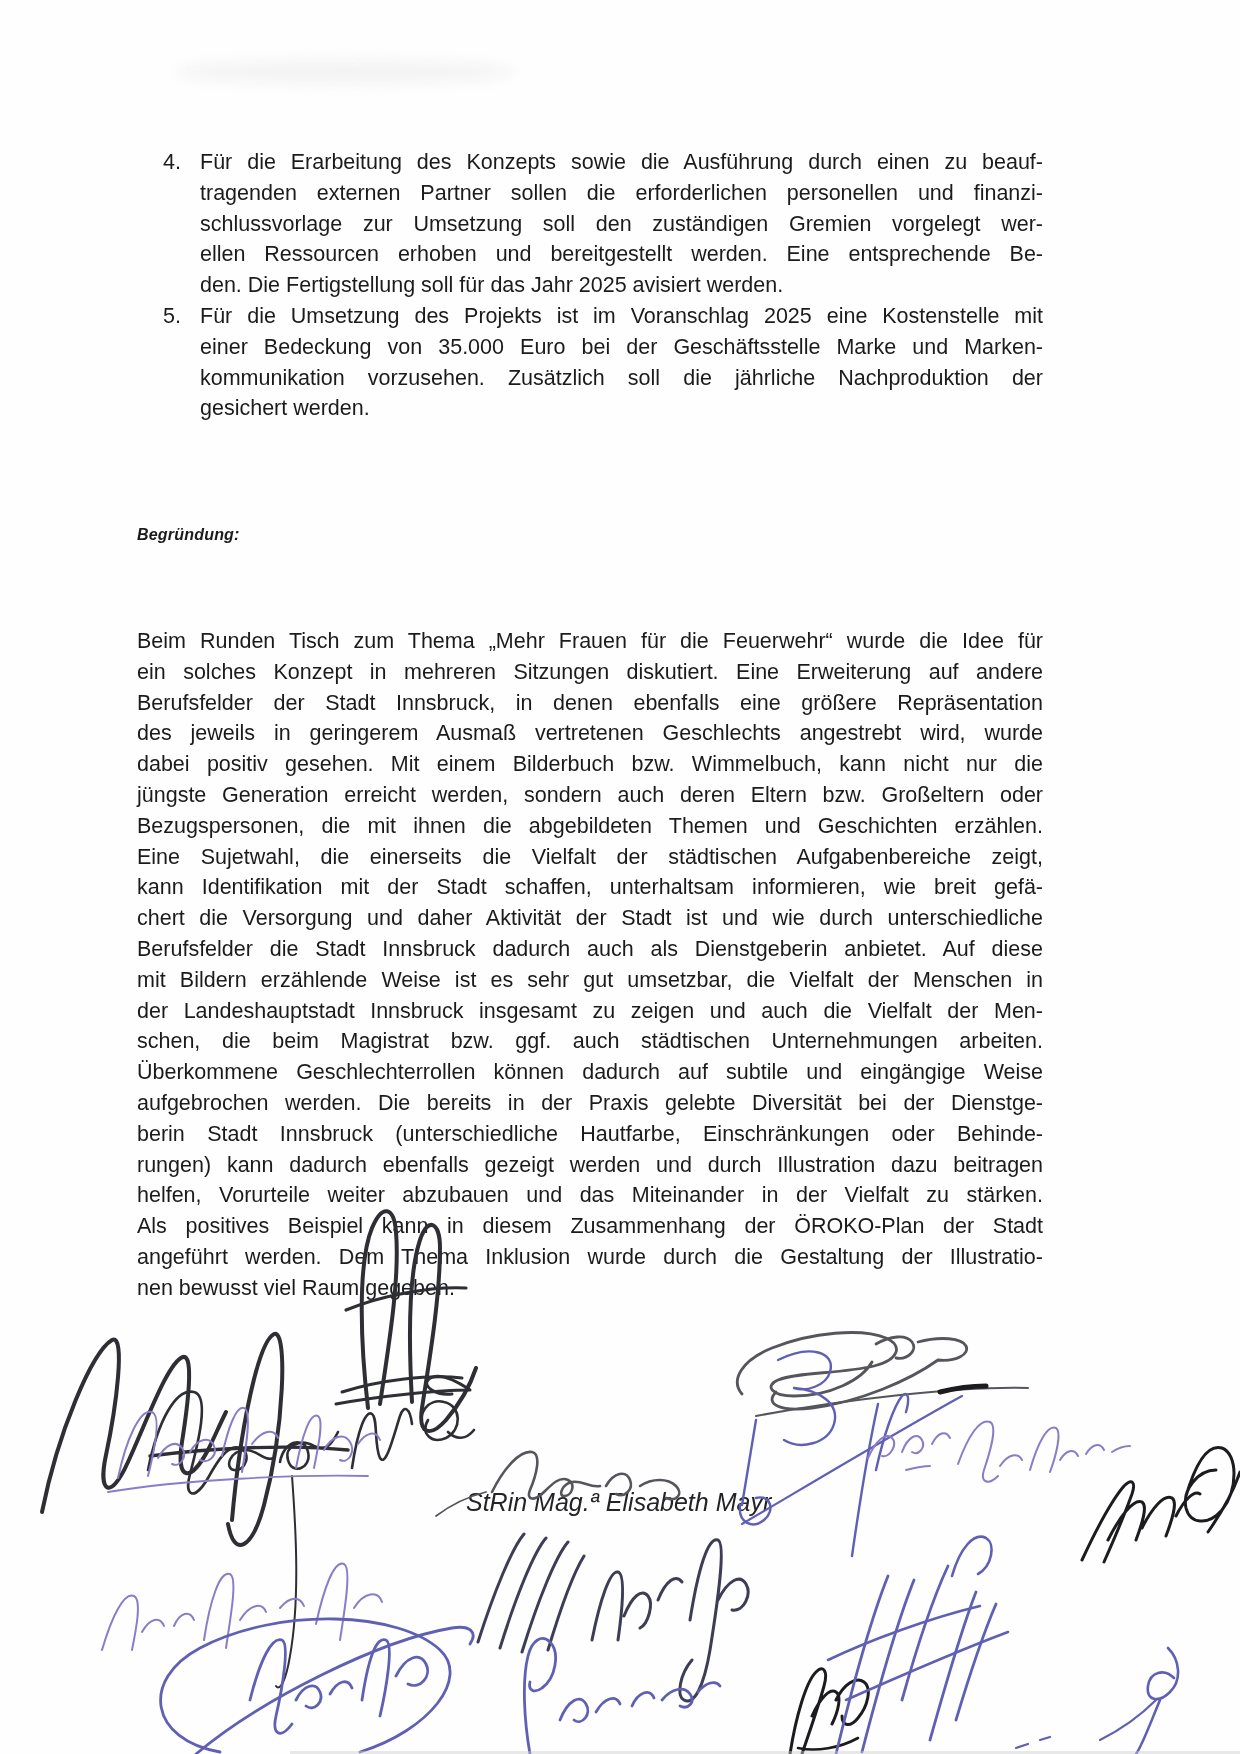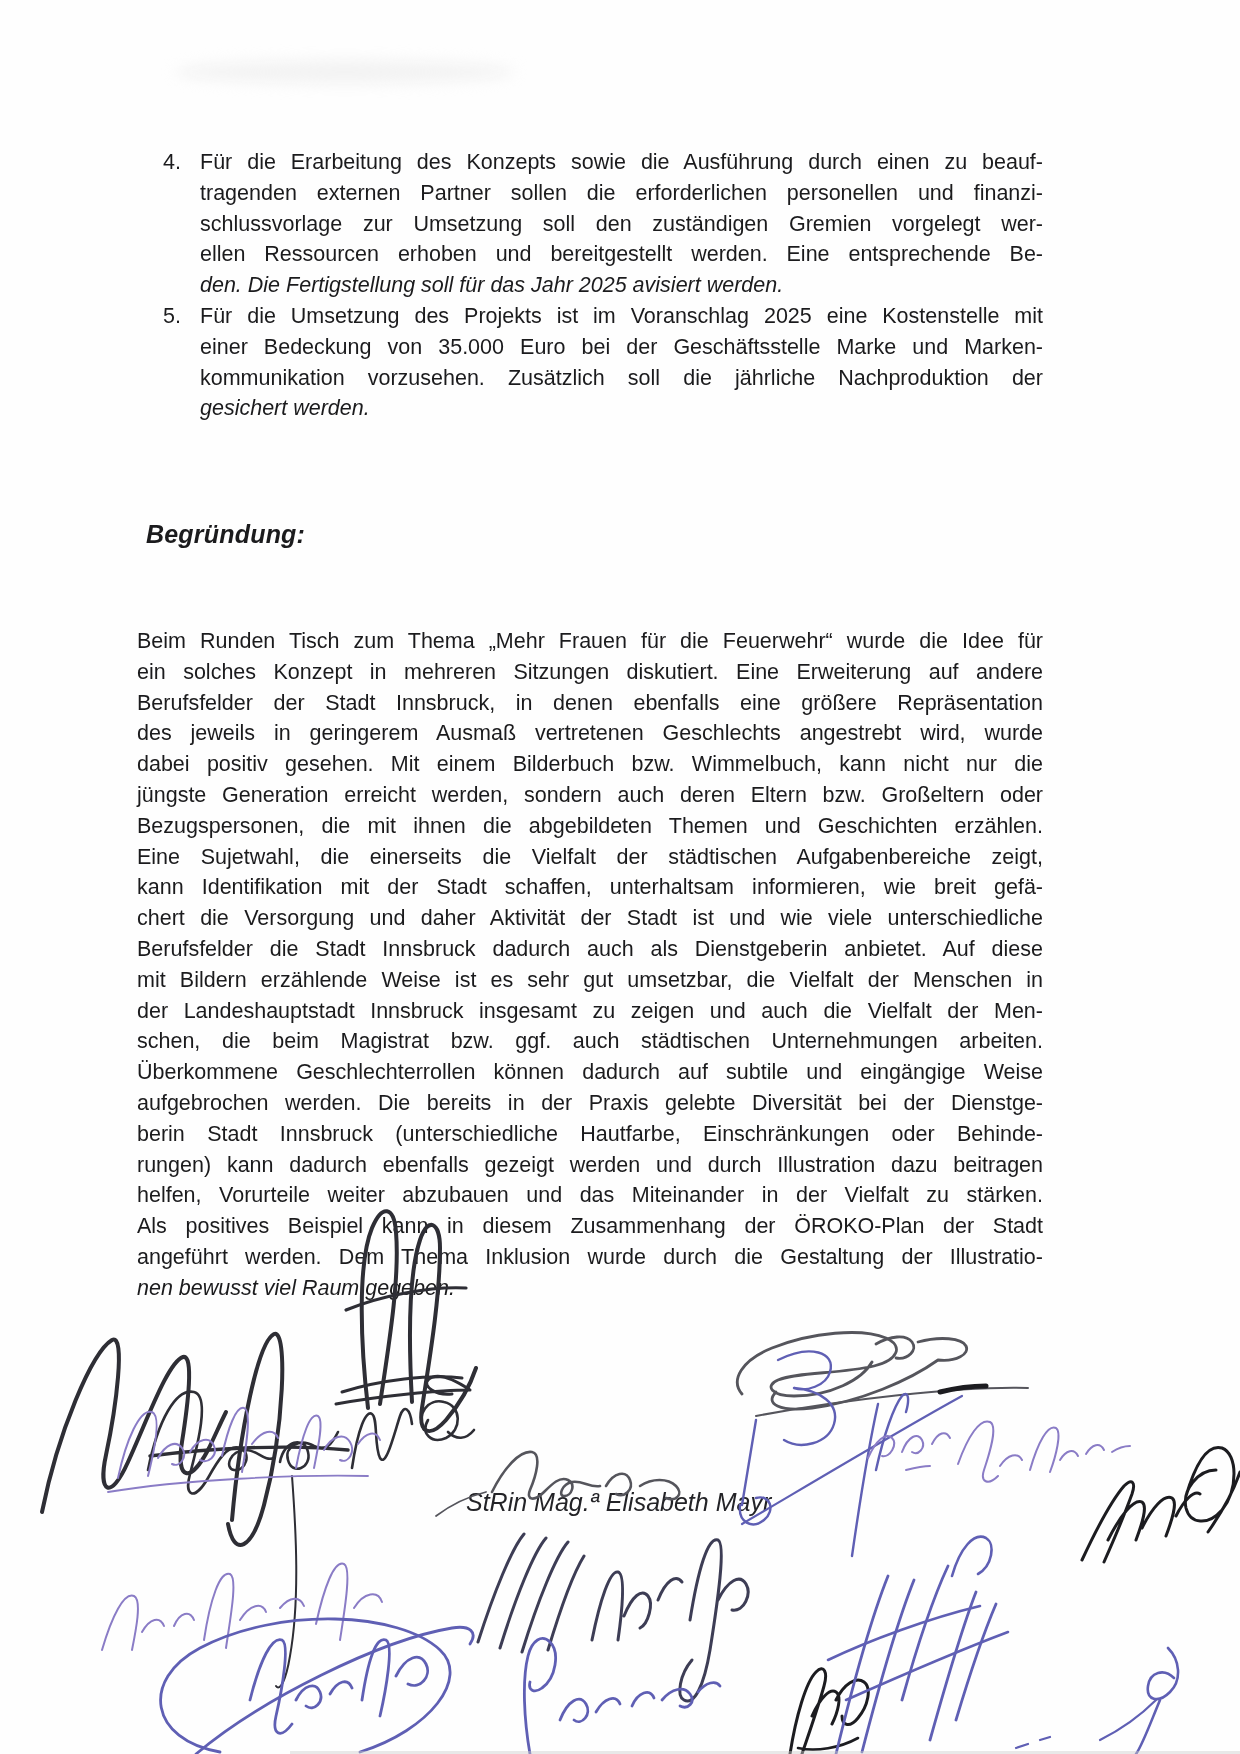--- a/index.html
+++ b/index.html
@@ -3,24 +3,24 @@
 <meta charset="utf-8">
 <style>
   html,body{margin:0;padding:0;background:#ffffff;}
   .page{
     position:relative;width:1240px;height:1754px;background:#fefefe;overflow:hidden;
     font-family:"Liberation Sans", sans-serif;color:var(--text,#1b1b1d);
   }
   .smudge{position:absolute;left:175px;top:60px;width:340px;height:24px;background:#f3f3f3;border-radius:50%;filter:blur(7px);}
   .textblock{position:absolute;left:137px;width:906px;font-size:21.5px;line-height:30.8px;}
   .line{text-align:justify;text-align-last:justify;white-space:normal;}
-  .line-last{text-align-last:left;font-style:italic;}
+  .line-last{text-align-last:left;}
   .list-item{position:relative;padding-left:63px;}
   .list-num{position:absolute;left:26px;top:0;}
-  .heading{position:absolute;left:146px;top:519px;font-size:25px;line-height:31px;font-weight:bold;font-style:italic;letter-spacing:.2px;}
+  .heading{position:absolute;left:137px;top:519px;font-size:16px;line-height:31px;font-weight:bold;font-style:italic;letter-spacing:.2px;}
   .typed-name{position:absolute;left:466px;top:1488px;font-size:25px;font-style:italic;color:#232327;white-space:nowrap;}
   .sig-layer{position:absolute;left:0;top:1180px;}
   .sig-layer path{fill:none;stroke-linecap:round;stroke-linejoin:round;}
   .ink-dark{stroke:var(--ink-dark,#2e2e35);}
   .ink-gray{stroke:var(--ink-gray,#55555c);}
   .ink-blue{stroke:var(--ink-blue,#5f5fb4);}
   .ink-purple{stroke:var(--ink-purple,#8a7cc6);}
   .ink-black{stroke:var(--ink-black,#1c1c20);}
   .ink-navy{stroke:var(--ink-navy,#3d3d55);}
   .scan-streak{position:absolute;left:290px;right:0;bottom:0;height:3px;background:#cfcfcf;opacity:.45;}
@@ -59,21 +59,21 @@
   <div class="textblock" style="top:626px;">
       <div class="line">Beim Runden Tisch zum Thema „Mehr Frauen für die Feuerwehr“ wurde die Idee für</div>
       <div class="line">ein solches Konzept in mehreren Sitzungen diskutiert. Eine Erweiterung auf andere</div>
       <div class="line">Berufsfelder der Stadt Innsbruck, in denen ebenfalls eine größere Repräsentation</div>
       <div class="line">des jeweils in geringerem Ausmaß vertretenen Geschlechts angestrebt wird, wurde</div>
       <div class="line">dabei positiv gesehen. Mit einem Bilderbuch bzw. Wimmelbuch, kann nicht nur die</div>
       <div class="line">jüngste Generation erreicht werden, sondern auch deren Eltern bzw. Großeltern oder</div>
       <div class="line">Bezugspersonen, die mit ihnen die abgebildeten Themen und Geschichten erzählen.</div>
       <div class="line">Eine Sujetwahl, die einerseits die Vielfalt der städtischen Aufgabenbereiche zeigt,</div>
       <div class="line">kann Identifikation mit der Stadt schaffen, unterhaltsam informieren, wie breit gefä-</div>
-      <div class="line">chert die Versorgung und daher Aktivität der Stadt ist und wie viele unterschiedliche</div>
+      <div class="line">chert die Versorgung und daher Aktivität der Stadt ist und wie durch unterschiedliche</div>
       <div class="line">Berufsfelder die Stadt Innsbruck dadurch auch als Dienstgeberin anbietet. Auf diese</div>
       <div class="line">mit Bildern erzählende Weise ist es sehr gut umsetzbar, die Vielfalt der Menschen in</div>
       <div class="line">der Landeshauptstadt Innsbruck insgesamt zu zeigen und auch die Vielfalt der Men-</div>
       <div class="line">schen, die beim Magistrat bzw. ggf. auch städtischen Unternehmungen arbeiten.</div>
       <div class="line">Überkommene Geschlechterrollen können dadurch auf subtile und eingängige Weise</div>
       <div class="line">aufgebrochen werden. Die bereits in der Praxis gelebte Diversität bei der Dienstge-</div>
       <div class="line">berin Stadt Innsbruck (unterschiedliche Hautfarbe, Einschränkungen oder Behinde-</div>
       <div class="line">rungen) kann dadurch ebenfalls gezeigt werden und durch Illustration dazu beitragen</div>
       <div class="line">helfen, Vorurteile weiter abzubauen und das Miteinander in der Vielfalt zu stärken.</div>
       <div class="line">Als positives Beispiel kann in diesem Zusammenhang der ÖROKO-Plan der Stadt</div>

